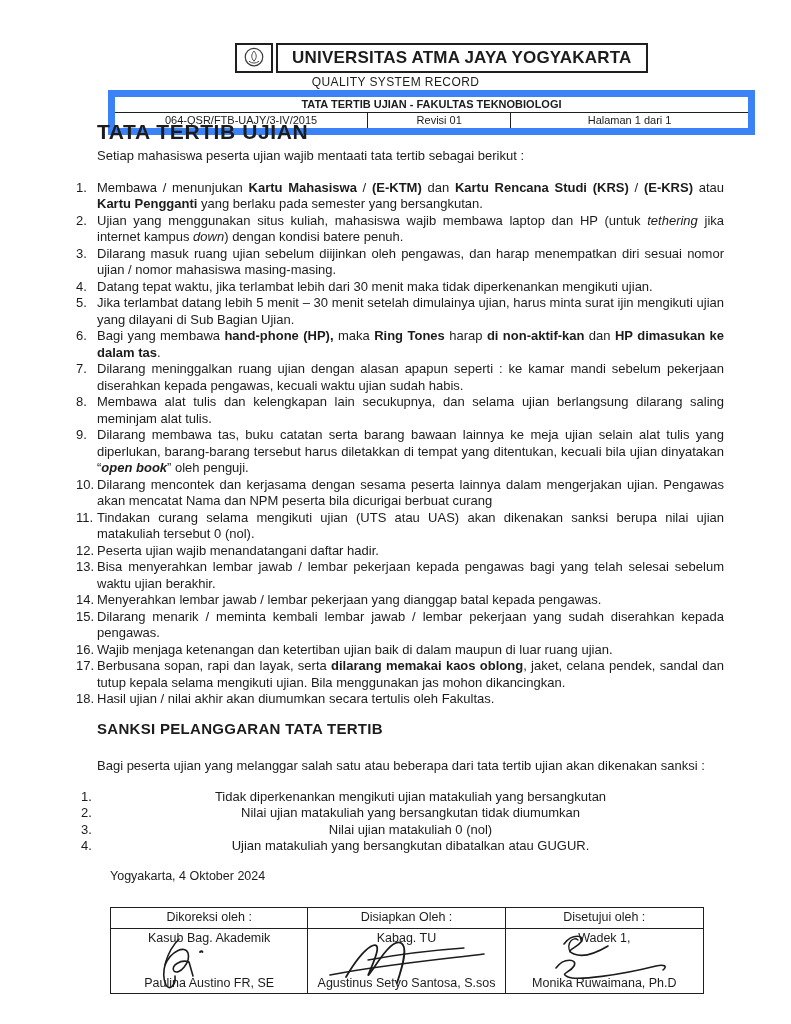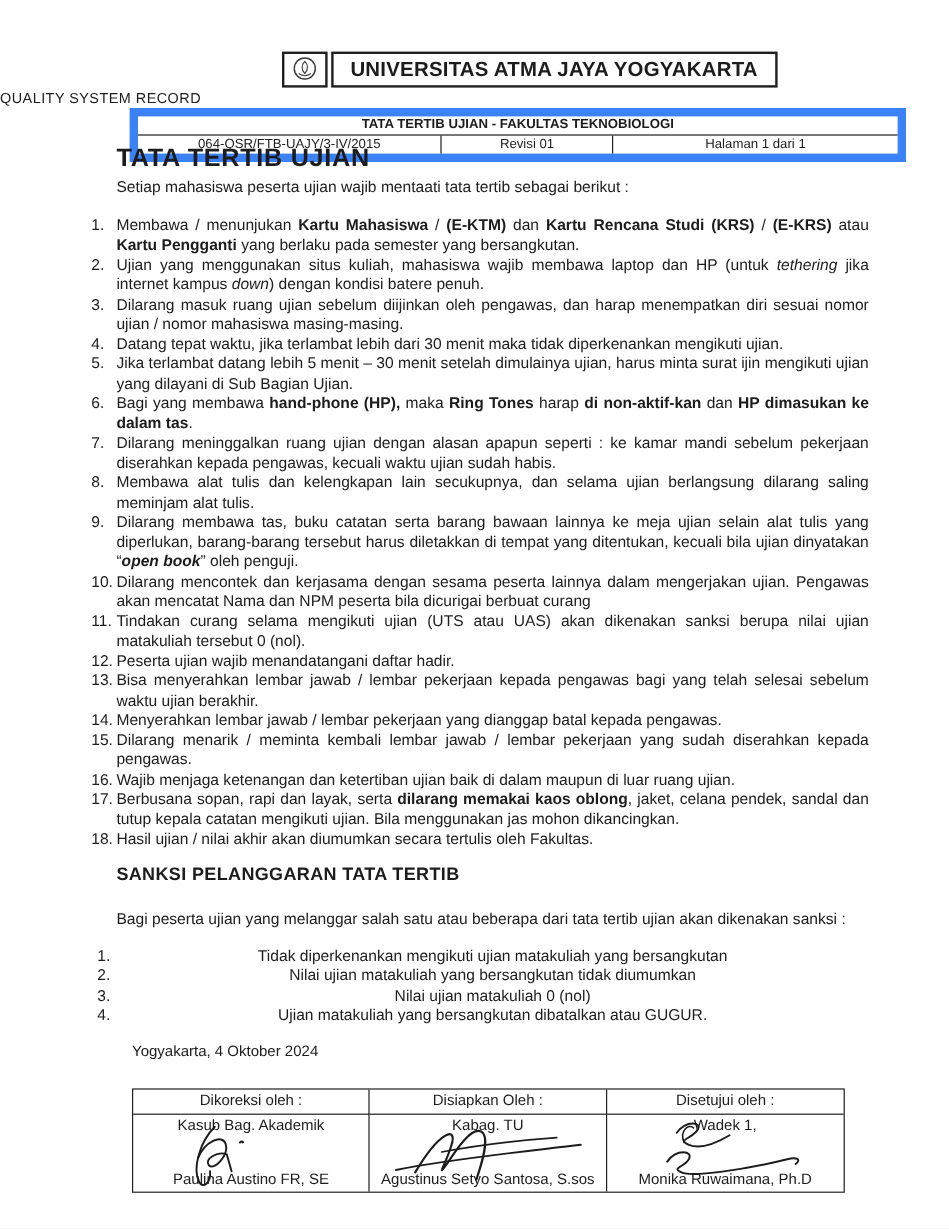--- a/index.html
+++ b/index.html
@@ -15,21 +15,21 @@
   .brand { position:absolute; top:43px; left:235px; height:30px; display:flex;justify-content:space-between; }
   .logo-box {
     width:38px; height:30px; box-sizing:border-box; border:2px solid #1f1f1f;
     display:flex; align-items:center; justify-content:center; margin-right:3px; background:#fff;
   }
   .name-box {
     height:30px; box-sizing:border-box; border:2px solid #1f1f1f; padding:0 14px;
     display:flex; align-items:center; font-weight:700; font-size:17px;
     letter-spacing:0.2px; white-space:nowrap;
   }
-  .qsr { position:absolute; top:75px; left:0; width:791px; text-align:left;
+  .qsr { position:absolute; top:75px; left:0; width:791px; text-align:center;
          font-size:12px; letter-spacing:0.4px; }
   .doc-table {
     position:absolute; top:90px; left:108px; width:647px; box-sizing:border-box;
     border:7px solid #3b82f6; font-size:11px; line-height:13px;
     display:grid; grid-template-columns:40% 22.6% 37.4%;
   }
   .dt-title { grid-column:1/4; text-align:center; font-weight:700;
               border-bottom:1px solid #1f1f1f; padding:1px 0; }
   .dt-cell { text-align:center; padding:1px 0; }
   .dt-cell.c1, .dt-cell.c2 { border-right:1px solid #1f1f1f; }
@@ -105,21 +105,21 @@
         <li>Dilarang meninggalkan ruang ujian dengan alasan apapun seperti : ke kamar mandi sebelum pekerjaan diserahkan kepada pengawas, kecuali waktu ujian sudah habis.</li>
         <li>Membawa alat tulis dan kelengkapan lain secukupnya, dan selama ujian berlangsung dilarang saling meminjam alat tulis.</li>
         <li><span>Dilarang membawa tas, buku catatan serta barang bawaan lainnya ke meja ujian selain alat tulis yang diperlukan, barang-barang tersebut harus diletakkan di tempat yang ditentukan, kecuali bila ujian dinyatakan “</span><span class="b i">open book</span><span>” oleh penguji.</span></li>
         <li>Dilarang mencontek dan kerjasama dengan sesama peserta lainnya dalam mengerjakan ujian. Pengawas akan mencatat Nama dan NPM peserta bila dicurigai berbuat curang</li>
         <li>Tindakan curang selama mengikuti ujian (UTS atau UAS) akan dikenakan sanksi berupa nilai ujian matakuliah tersebut 0 (nol).</li>
         <li>Peserta ujian wajib menandatangani daftar hadir.</li>
         <li>Bisa menyerahkan lembar jawab / lembar pekerjaan kepada pengawas bagi yang telah selesai sebelum waktu ujian berakhir.</li>
         <li>Menyerahkan lembar jawab / lembar pekerjaan yang dianggap batal kepada pengawas.</li>
         <li>Dilarang menarik / meminta kembali lembar jawab / lembar pekerjaan yang sudah diserahkan kepada pengawas.</li>
         <li>Wajib menjaga ketenangan dan ketertiban ujian baik di dalam maupun di luar ruang ujian.</li>
-        <li><span>Berbusana sopan, rapi dan layak, serta </span><span class="b">dilarang memakai kaos oblong</span><span>, jaket, celana pendek, sandal dan tutup kepala catatan mengikuti ujian. Bila menggunakan jas mohon dikancingkan.</span></li>
+        <li><span>Berbusana sopan, rapi dan layak, serta </span><span class="b">dilarang memakai kaos oblong</span><span>, jaket, celana pendek, sandal dan tutup kepala selama mengikuti ujian. Bila menggunakan jas mohon dikancingkan.</span></li>
         <li>Hasil ujian / nilai akhir akan diumumkan secara tertulis oleh Fakultas.</li>
       </ol>
 
     <h2>SANKSI PELANGGARAN TATA TERTIB</h2>
     <p class="sanc-intro">Bagi peserta ujian yang melanggar salah satu atau beberapa dari tata tertib ujian akan dikenakan sanksi :</p>
     <ol class="rules sanc">
         <li>Tidak diperkenankan mengikuti ujian matakuliah yang bersangkutan</li>
         <li>Nilai ujian matakuliah yang bersangkutan tidak diumumkan</li>
         <li>Nilai ujian matakuliah 0 (nol)</li>
         <li>Ujian matakuliah yang bersangkutan dibatalkan atau GUGUR.</li>

